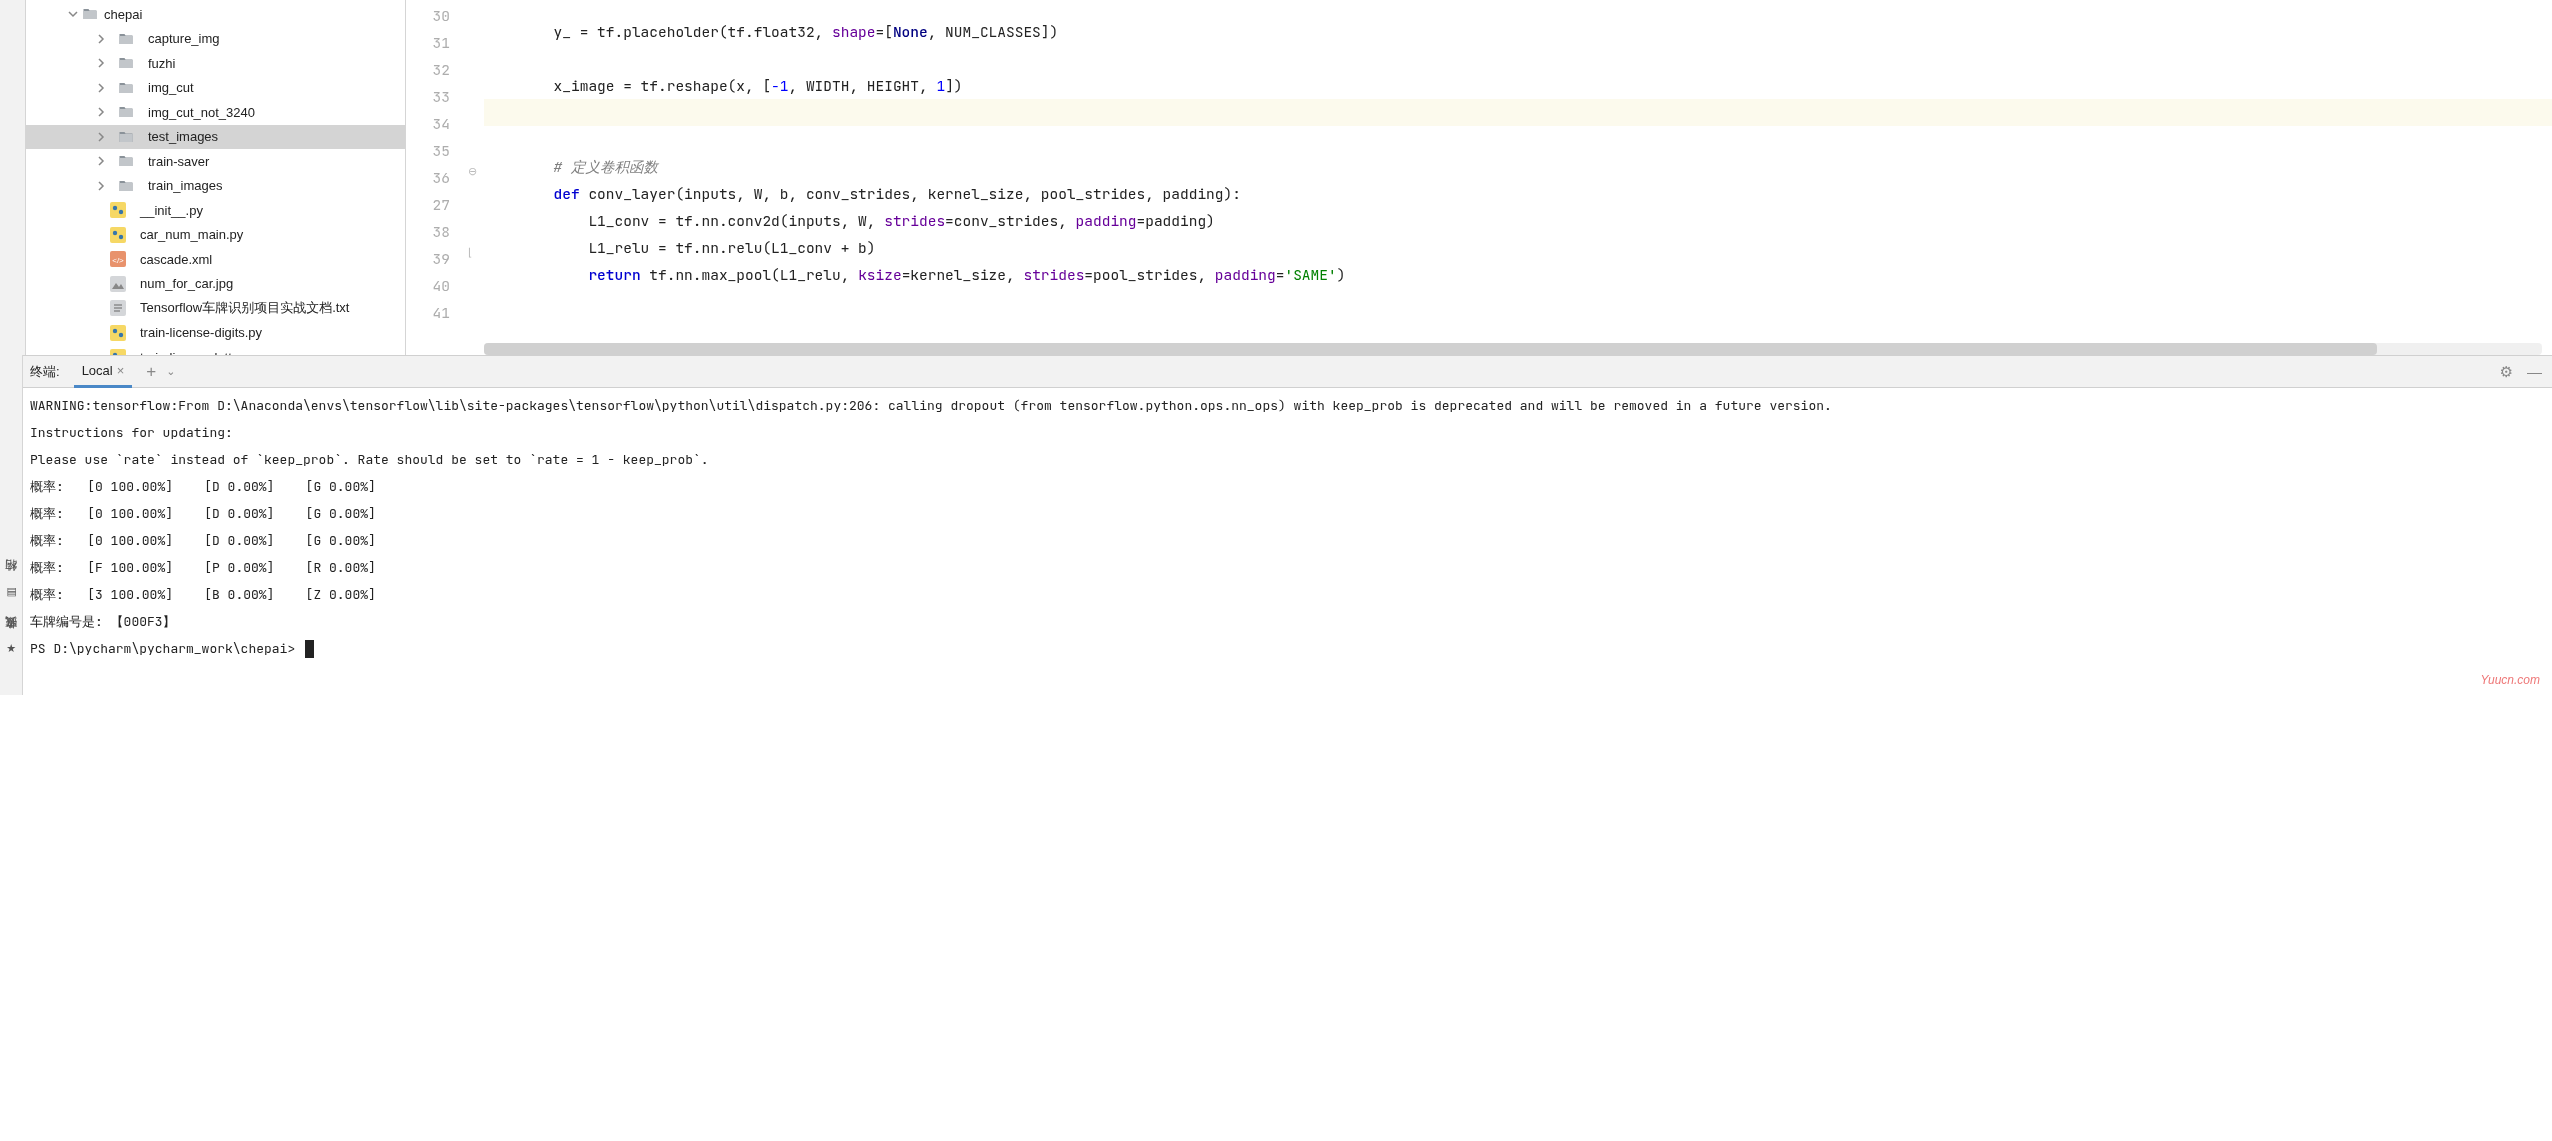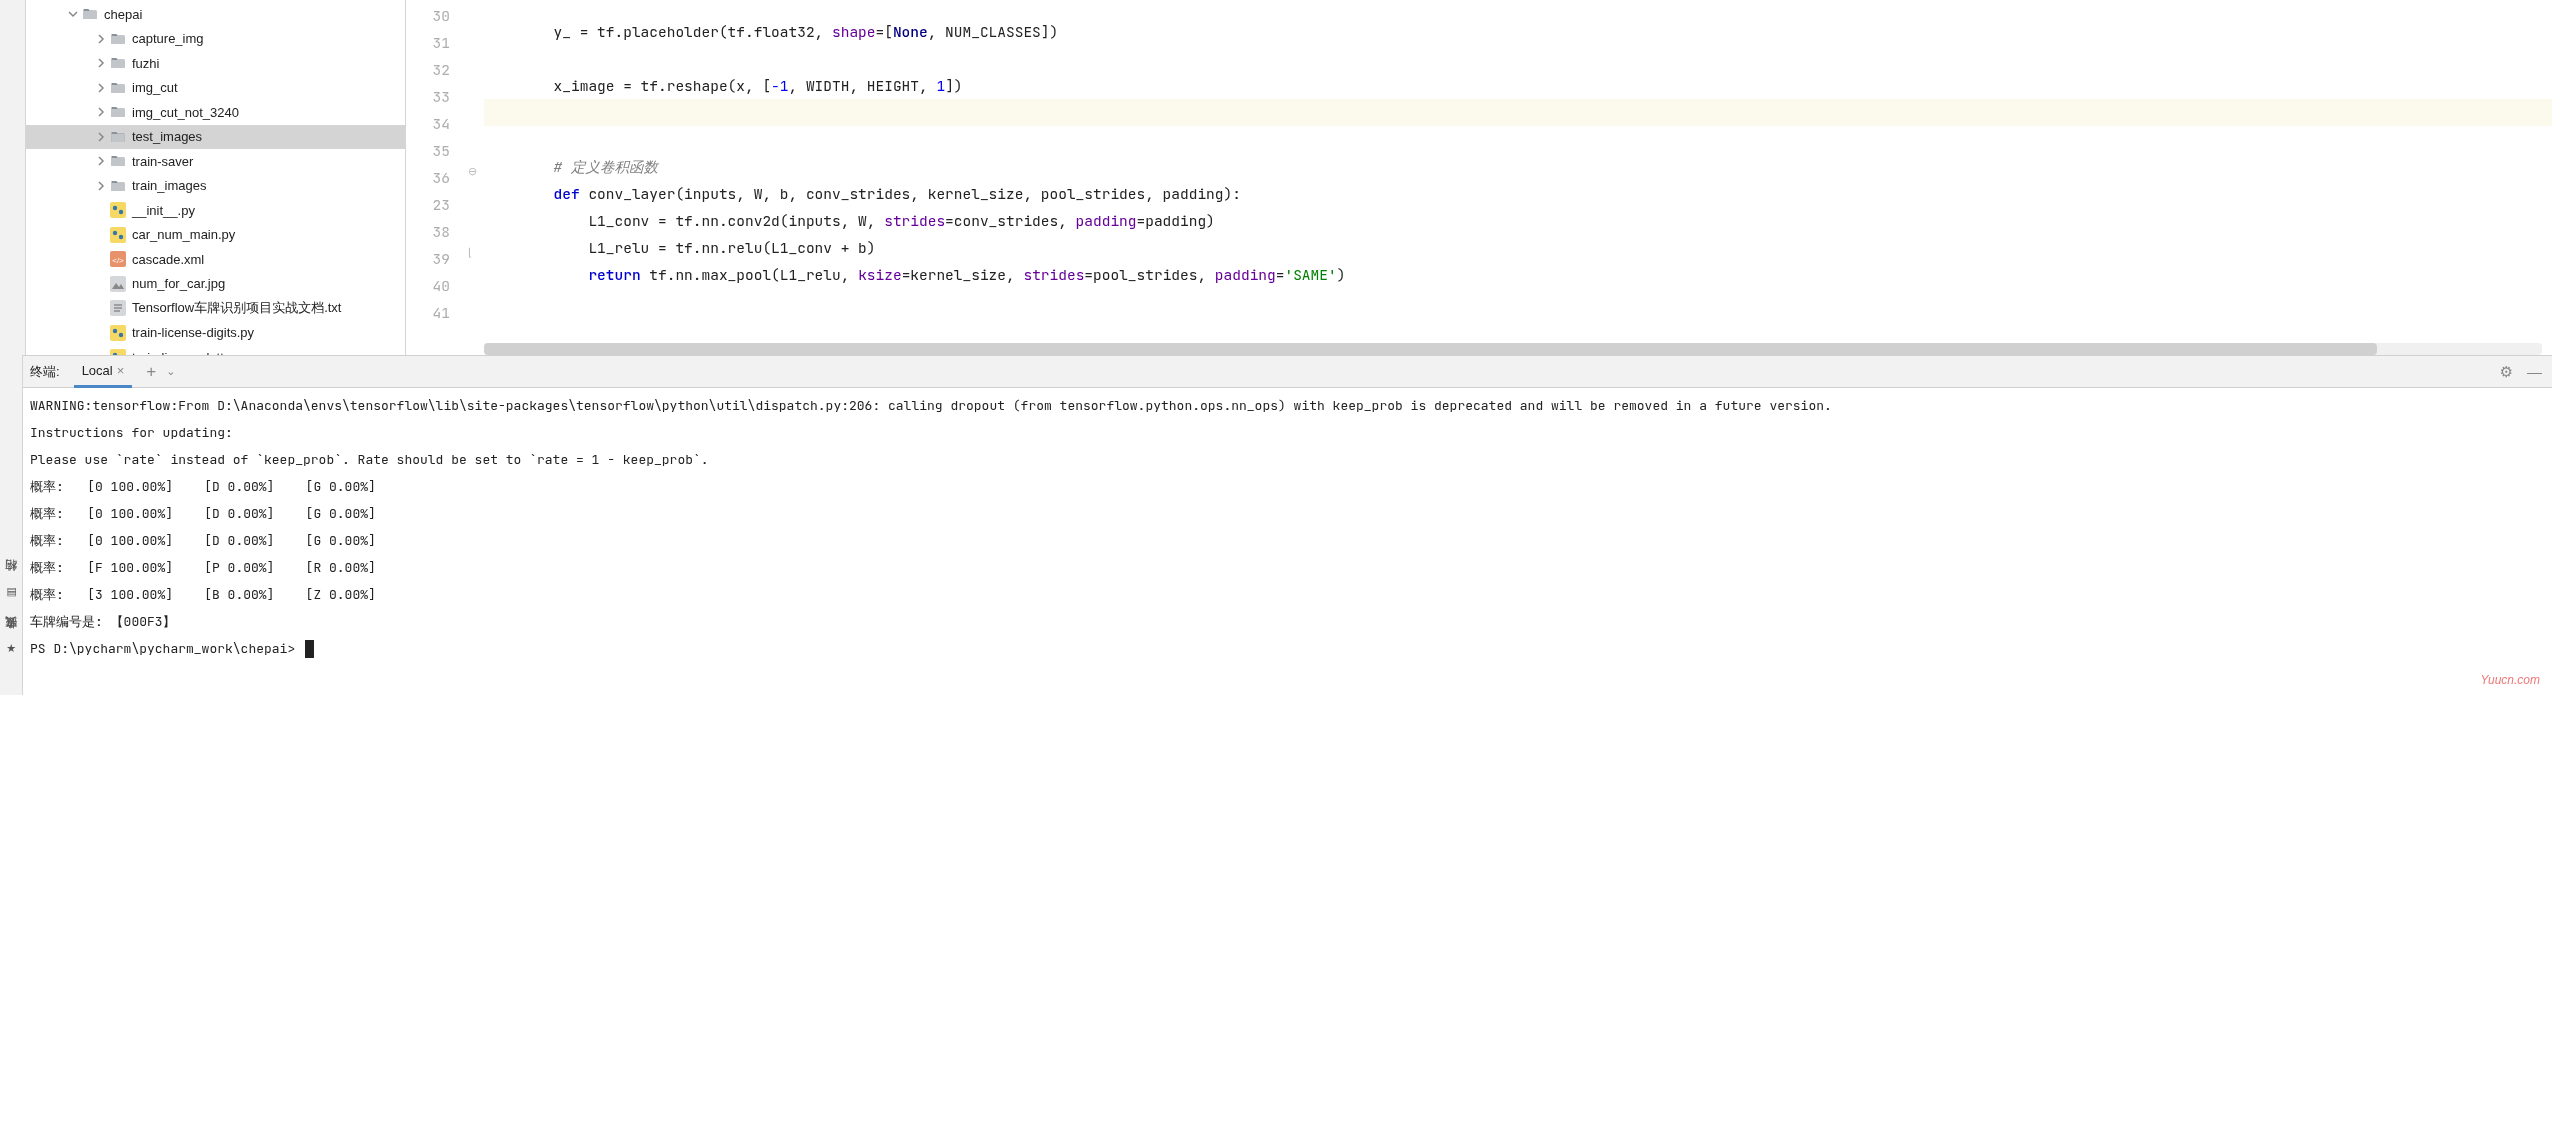--- a/index.html
+++ b/index.html
@@ -4,21 +4,21 @@
 <style>
 * { box-sizing: border-box; margin: 0; padding: 0; }
 body { font-family: "Segoe UI", "Microsoft YaHei", Arial, sans-serif; font-size: 13px; background: #fff; color: #222; overflow: hidden; }
 .main-layout { display: flex; flex-direction: row; height: 355px; width: 100%; }
 .left-tool-strip { width: 26px; background: #f2f2f2; border-right: 1px solid #d5d5d5; }
 .sidebar { width: 380px; background: #fff; border-right: 1px solid #d5d5d5; overflow: hidden; }
 .tree { padding-top: 2px; }
 .tree-row { display: flex; align-items: center; height: 24.5px; padding-left: 8px; cursor: pointer; }
 .tree-row.selected { background: #d4d4d4; }
 .indent-0 { padding-left: 38px; }
-.indent-1 { padding-left: 66px; }
+.indent-1 { padding-left: 66px; gap: 8px; }
 .chevron { width: 18px; height: 18px; display: flex; align-items: center; justify-content: center; color: #888; }
 .folder-icon { width: 16px; height: 16px; margin-right: 6px; }
 .file-icon { width: 16px; height: 16px; margin-right: 6px; }
 .tree-label { font-size: 13px; color: #222; white-space: nowrap; }
 
 .editor-area { flex: 1; display: flex; background: #fff; position: relative; }
 .gutter { width: 60px; background: #fff; text-align: right; padding-right: 16px; color: #adadad; font-family: "JetBrains Mono","Consolas",monospace; font-size: 14.5px; line-height: 27px; padding-top: 2px; user-select: none; }
 .gutter .ln { height: 27px; }
 .fold-col { width: 18px; background: #fff; position: relative; }
 .fold-marker { position: absolute; left: 2px; color: #bbb; font-size: 11px; }
@@ -221,21 +221,21 @@
 
   <div class="editor-area">
     <div class="gutter" id="gutter">
         <div class="ln">30</div>
         <div class="ln">31</div>
         <div class="ln">32</div>
         <div class="ln">33</div>
         <div class="ln">34</div>
         <div class="ln">35</div>
         <div class="ln">36</div>
-        <div class="ln">23</div>
+        <div class="ln">27</div>
         <div class="ln">38</div>
         <div class="ln">39</div>
         <div class="ln">40</div>
         <div class="ln">41</div>
       </div>
     <div class="fold-col">
       <span class="fold-marker" style="top:165px;">⊖</span>
       <span class="fold-marker" style="top:246px;">⌊</span>
     </div>
     <div class="code" id="code"><div class="code-line">        y_ = tf.placeholder(tf.float32, <span class="kw-purple">shape</span>=[<span class="kw-none">None</span>, NUM_CLASSES])</div><div class="code-line">&nbsp;</div><div class="code-line">        x_image = tf.reshape(x, [<span class="kw-num">-1</span>, WIDTH, HEIGHT, <span class="kw-num">1</span>])</div><div class="code-line hl">&nbsp;</div><div class="code-line">&nbsp;</div><div class="code-line">        <span class="kw-comment"># 定义卷积函数</span></div><div class="code-line">        <span class="kw-blue">def </span>conv_layer(inputs, W, b, conv_strides, kernel_size, pool_strides, padding):</div><div class="code-line">            L1_conv = tf.nn.conv2d(inputs, W, <span class="kw-purple">strides</span>=conv_strides, <span class="kw-purple">padding</span>=padding)</div><div class="code-line">            L1_relu = tf.nn.relu(L1_conv + b)</div><div class="code-line">            <span class="kw-blue">return </span>tf.nn.max_pool(L1_relu, <span class="kw-purple">ksize</span>=kernel_size, <span class="kw-purple">strides</span>=pool_strides, <span class="kw-purple">padding</span>=<span class="kw-str">'SAME'</span>)</div><div class="code-line">&nbsp;</div><div class="code-line">&nbsp;</div></div>

